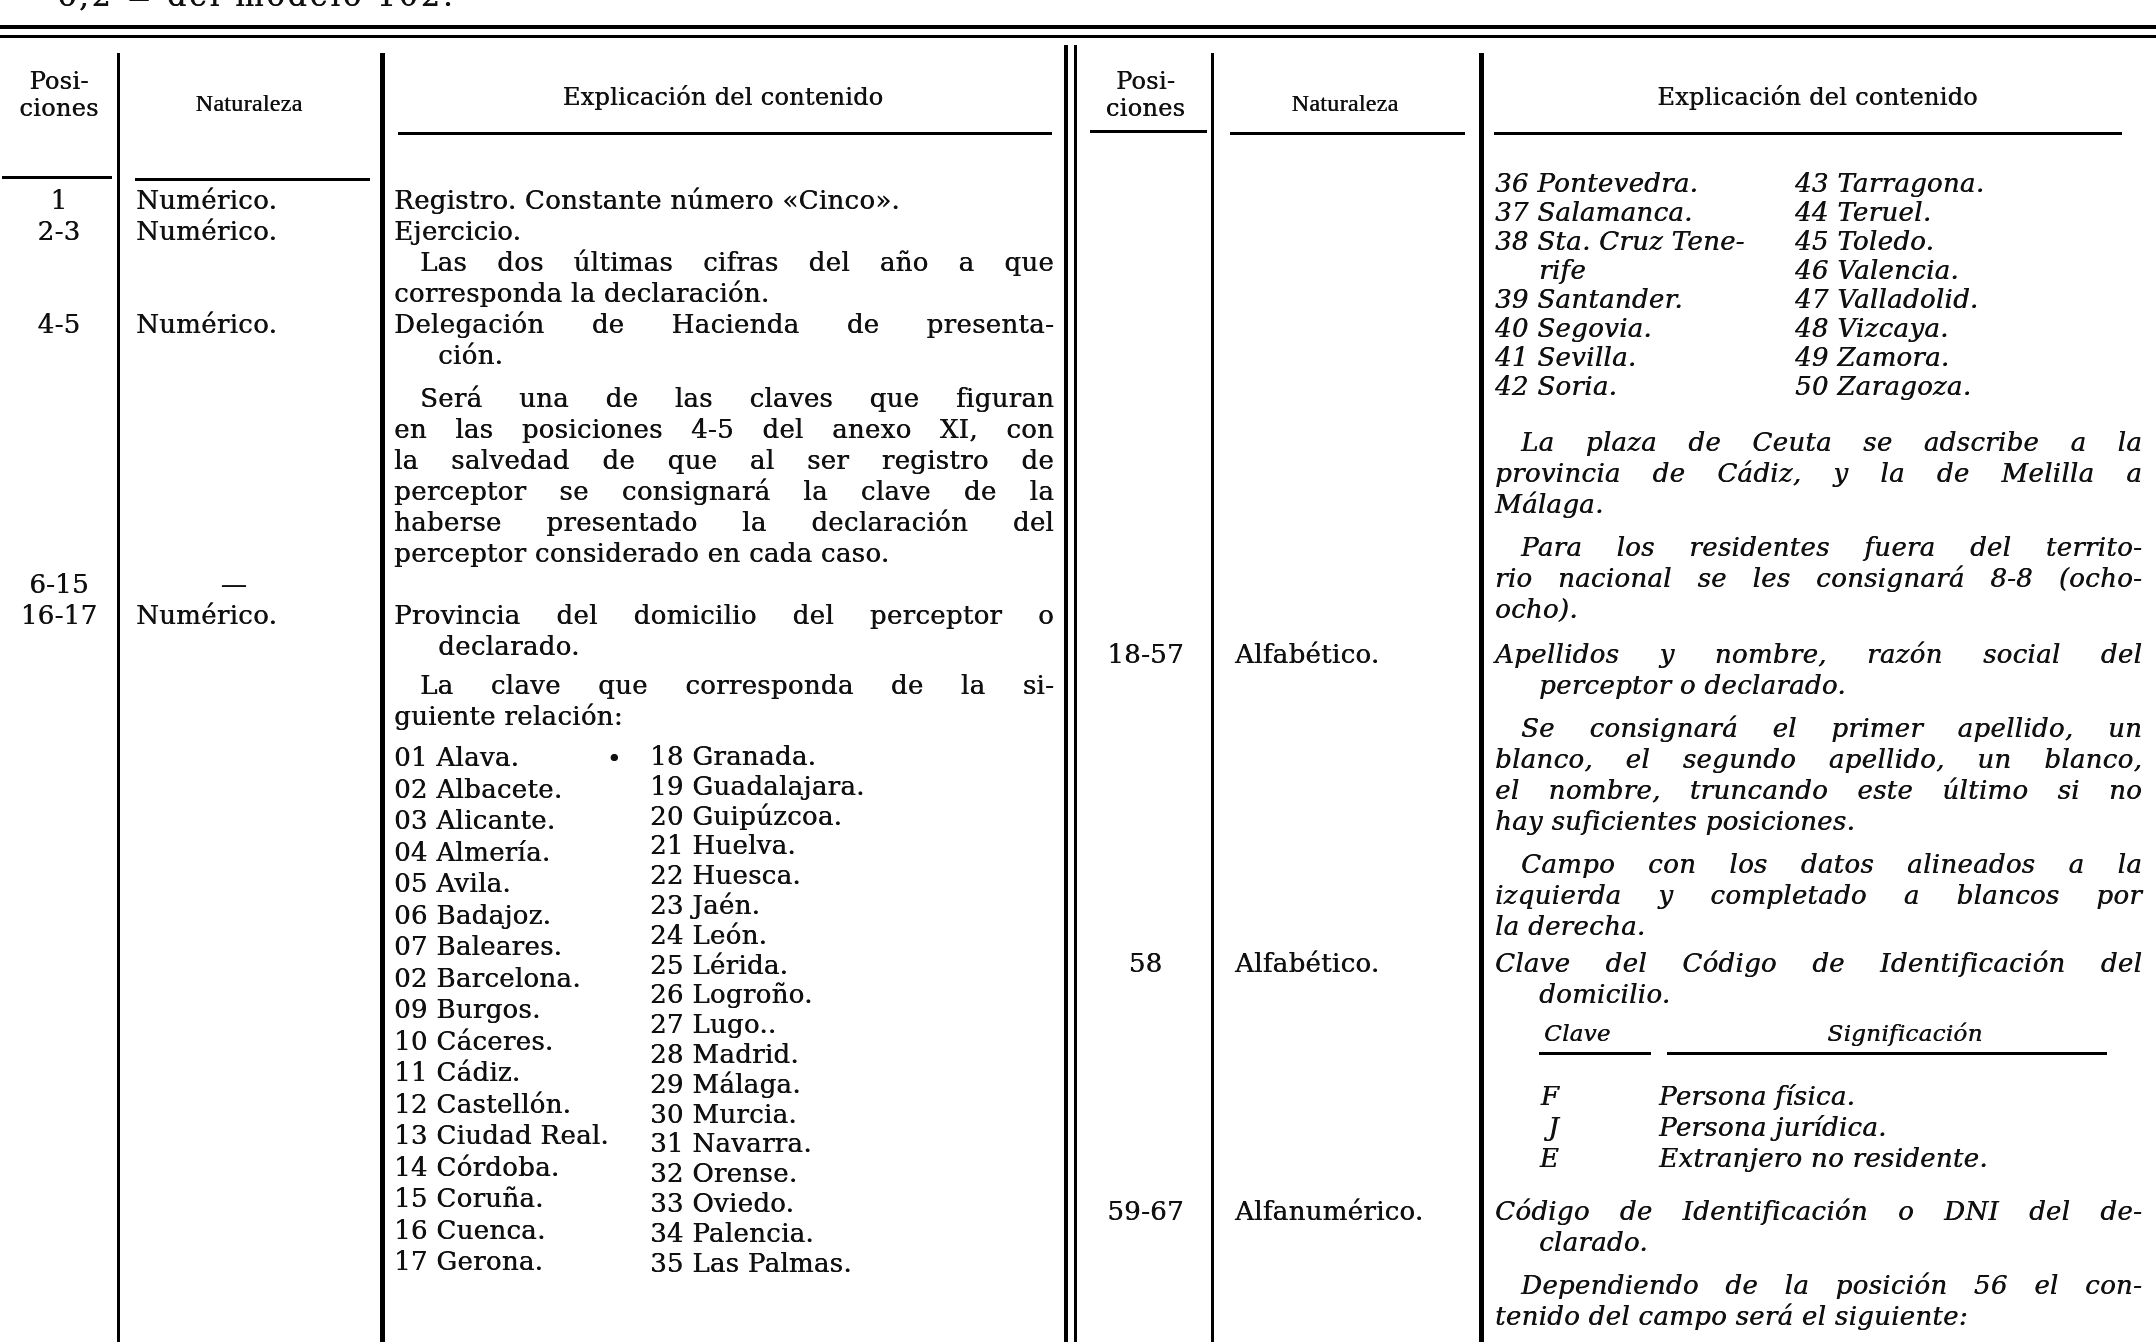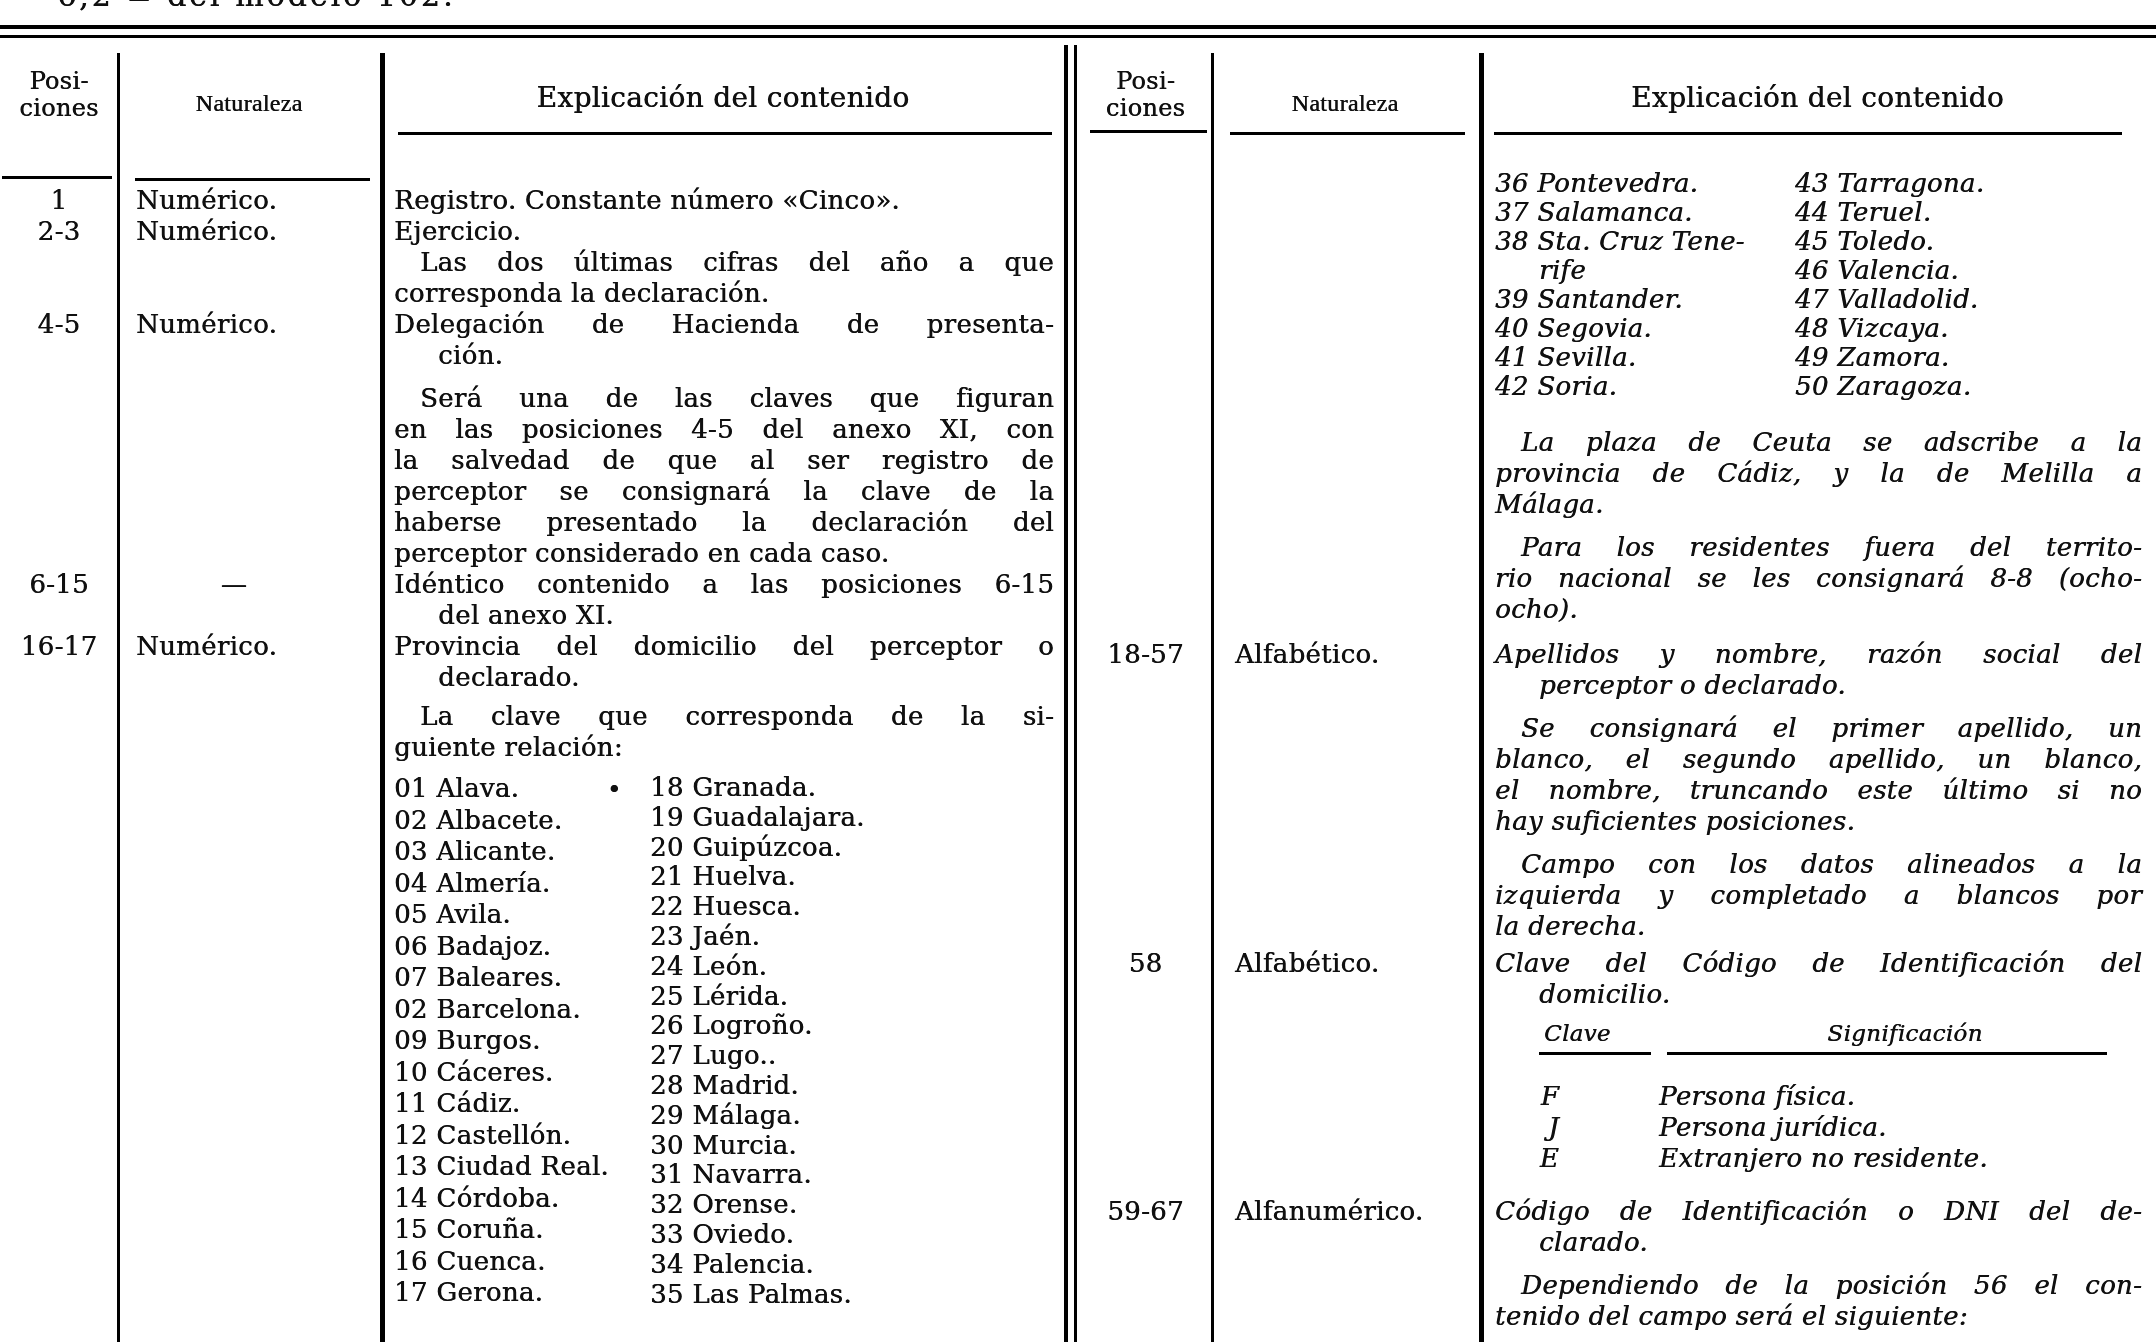--- a/index.html
+++ b/index.html
@@ -33,21 +33,21 @@
   .group-right .v2{left:399px;width:5px;}
 
   .ghead{position:relative;height:140px;}
   .gh-pos{position:absolute;top:23px;text-align:center;font-size:24px;line-height:27px;}
   .group-left  .gh-pos{left:0;width:118px;}
   .group-right .gh-pos{left:0;width:131px;}
   .gh-pos span{display:block;}
   .gh-nat{position:absolute;top:43px;text-align:center;font-size:24px;font-family:Liberation Serif, serif;}
   .group-left  .gh-nat{left:118px;width:262px;}
   .group-right .gh-nat{left:131px;width:268px;}
-  .gh-expl{position:absolute;top:37px;text-align:center;font-size:28px;}
+  .gh-expl{position:absolute;top:37px;text-align:center;font-size:24px;}
   .group-left  .gh-expl{left:380px;width:686px;}
   .group-right .gh-expl{left:399px;width:677px;}
   .hu{position:absolute;height:3px;background:#000;}
   .group-left  .u-pos {left:2px;  top:131px;width:110px;}
   .group-left  .u-nat {left:135px;top:133px;width:235px;}
   .group-left  .u-expl{left:398px;top:87px; width:654px;}
   .group-right .u-pos {left:10px; top:85px; width:117px;}
   .group-right .u-nat {left:150px;top:87px; width:235px;}
   .group-right .u-expl{left:414px;top:87px; width:628px;}
 
@@ -157,26 +157,20 @@
                 <div class="ln just">la salvedad de que al ser registro de</div>
                 <div class="ln just">perceptor se consignará la clave de la</div>
                 <div class="ln just">haberse presentado la declaración del</div>
                 <div class="ln">perceptor considerado en cada caso.</div>
               </div>
             </div>
           </div>
           <div class="frow">
             <div class="c-pos">6-15</div>
             <div class="c-nat dash">—</div>
-            <div class="c-expl">
-              <div class="p hang">
-                <div class="ln just">Idéntico contenido a las posiciones 6-15</div>
-                <div class="ln cind">del anexo XI.</div>
-              </div>
-            </div>
           </div>
           <div class="frow">
             <div class="c-pos">16-17</div>
             <div class="c-nat">Numérico.</div>
             <div class="c-expl">
               <div class="p hang">
                 <div class="ln just">Provincia del domicilio del perceptor o</div>
                 <div class="ln cind">declarado.</div>
               </div>
               <div class="p ind" style="margin-top: 8px;">

